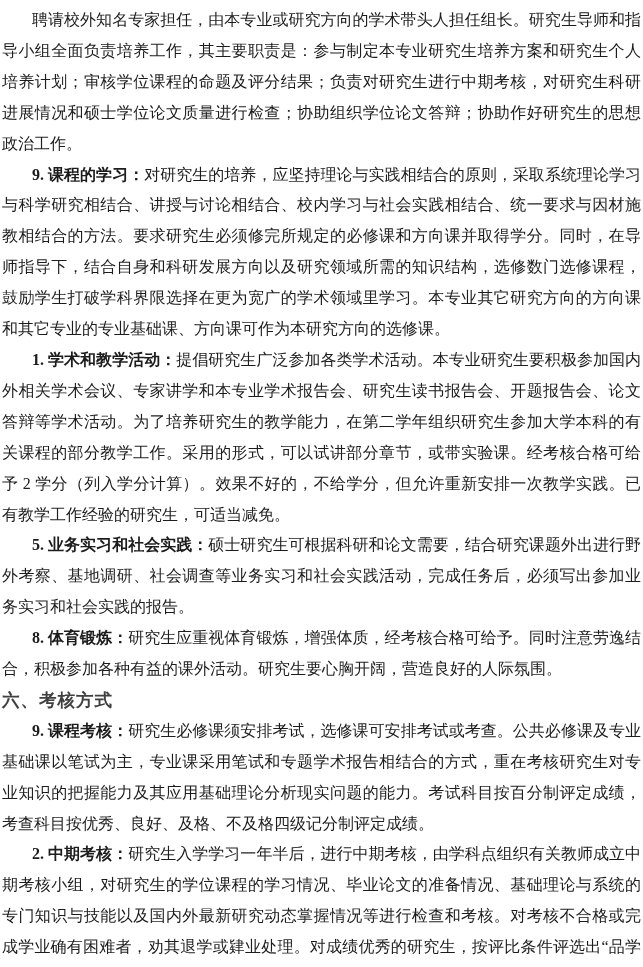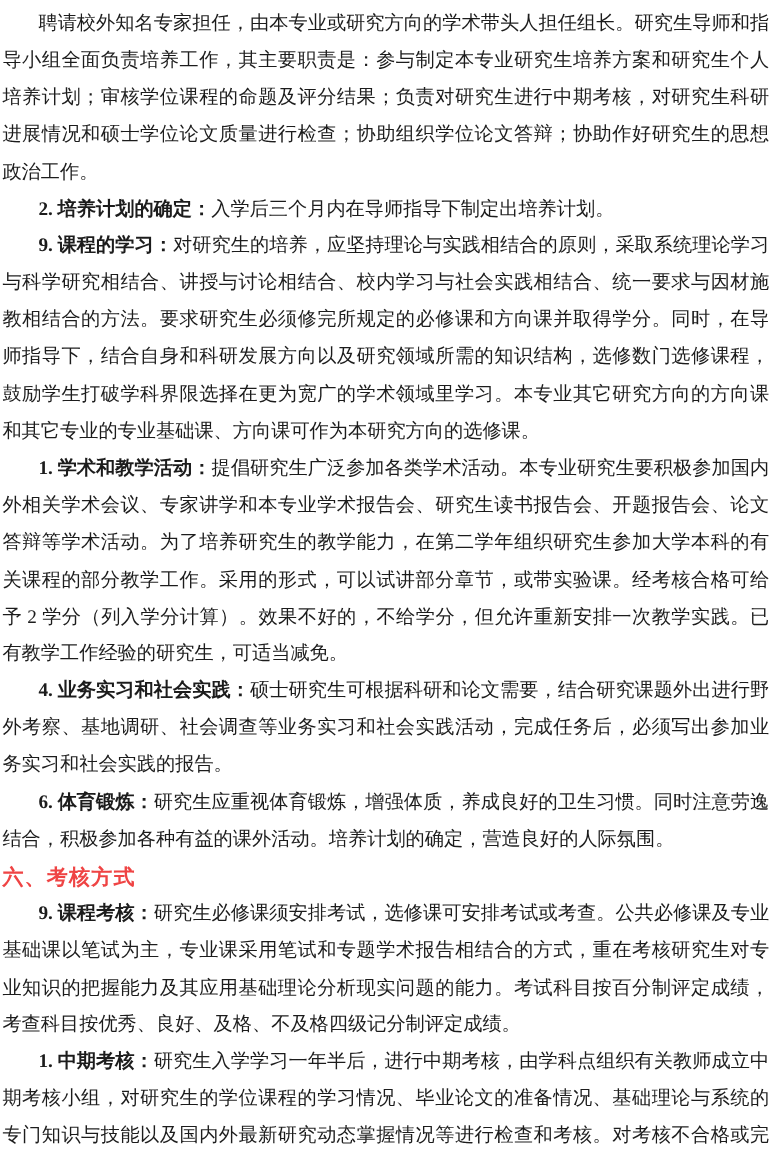--- a/index.html
+++ b/index.html
@@ -29,40 +29,39 @@
   p.para b.plabel {
     font-weight: 700;
   }
   h2.sec {
     margin: 0;
     font-family: "Liberation Sans", "DejaVu Sans", sans-serif;
     font-weight: 700;
     font-size: 17.5px;
     line-height: 30.9px;
     text-indent: 0;
-    color: #ef4444;
+    color: #404040;
     letter-spacing: 1px;
   }
 </style>
 </head>
 <body>
 
 <div class="page">
 
   <p class="para"><span>聘请校外知名专家担任，由本专业或研究方向的学术带头人担任组长。研究生导师和指导小组全面负责培养工作，其主要职责是：参与制定本专业研究生培养方案和研究生个人培养计划；审核学位课程的命题及评分结果；负责对研究生进行中期考核，对研究生科研进展情况和硕士学位论文质量进行检查；协助组织学位论文答辩；协助作好研究生的思想政治工作。</span></p>
 
-  <p class="para"><b class="plabel">2. 培养计划的确定：</b><span>入学后三个月内在导师指导下制定出培养计划。</span></p>
 
   <p class="para"><b class="plabel">9. 课程的学习：</b><span>对研究生的培养，应坚持理论与实践相结合的原则，采取系统理论学习与科学研究相结合、讲授与讨论相结合、校内学习与社会实践相结合、统一要求与因材施教相结合的方法。要求研究生必须修完所规定的必修课和方向课并取得学分。同时，在导师指导下，结合自身和科研发展方向以及研究领域所需的知识结构，选修数门选修课程，鼓励学生打破学科界限选择在更为宽广的学术领域里学习。本专业其它研究方向的方向课和其它专业的专业基础课、方向课可作为本研究方向的选修课。</span></p>
 
   <p class="para"><b class="plabel">1. 学术和教学活动：</b><span>提倡研究生广泛参加各类学术活动。本专业研究生要积极参加国内外相关学术会议、专家讲学和本专业学术报告会、研究生读书报告会、开题报告会、论文答辩等学术活动。为了培养研究生的教学能力，在第二学年组织研究生参加大学本科的有关课程的部分教学工作。采用的形式，可以试讲部分章节，或带实验课。经考核合格可给予 2 学分（列入学分计算）。效果不好的，不给学分，但允许重新安排一次教学实践。已有教学工作经验的研究生，可适当减免。</span></p>
 
-  <p class="para"><b class="plabel">4. 业务实习和社会实践：</b><span>硕士研究生可根据科研和论文需要，结合研究课题外出进行野外考察、基地调研、社会调查等业务实习和社会实践活动，完成任务后，必须写出参加业务实习和社会实践的报告。</span></p>
+  <p class="para"><b class="plabel">5. 业务实习和社会实践：</b><span>硕士研究生可根据科研和论文需要，结合研究课题外出进行野外考察、基地调研、社会调查等业务实习和社会实践活动，完成任务后，必须写出参加业务实习和社会实践的报告。</span></p>
 
-  <p class="para"><b class="plabel">6. 体育锻炼：</b><span>研究生应重视体育锻炼，增强体质，养成良好的卫生习惯。同时注意劳逸结合，积极参加各种有益的课外活动。培养计划的确定，营造良好的人际氛围。</span></p>
+  <p class="para"><b class="plabel">8. 体育锻炼：</b><span>研究生应重视体育锻炼，增强体质，经考核合格可给予。同时注意劳逸结合，积极参加各种有益的课外活动。研究生要心胸开阔，营造良好的人际氛围。</span></p>
 
   <h2 class="sec">六、考核方式</h2>
 
   <p class="para"><b class="plabel">9. 课程考核：</b><span>研究生必修课须安排考试，选修课可安排考试或考查。公共必修课及专业基础课以笔试为主，专业课采用笔试和专题学术报告相结合的方式，重在考核研究生对专业知识的把握能力及其应用基础理论分析现实问题的能力。考试科目按百分制评定成绩，考查科目按优秀、良好、及格、不及格四级记分制评定成绩。</span></p>
 
-  <p class="para"><b class="plabel">1. 中期考核：</b><span>研究生入学学习一年半后，进行中期考核，由学科点组织有关教师成立中期考核小组，对研究生的学位课程的学习情况、毕业论文的准备情况、基础理论与系统的专门知识与技能以及国内外最新研究动态掌握情况等进行检查和考核。对考核不合格或完成学业确有困难者，劝其退学或肄业处理。对成绩优秀的研究生，按评比条件评选出“品学兼优研究生”，给予奖励。</span></p>
+  <p class="para"><b class="plabel">2. 中期考核：</b><span>研究生入学学习一年半后，进行中期考核，由学科点组织有关教师成立中期考核小组，对研究生的学位课程的学习情况、毕业论文的准备情况、基础理论与系统的专门知识与技能以及国内外最新研究动态掌握情况等进行检查和考核。对考核不合格或完成学业确有困难者，劝其退学或肄业处理。对成绩优秀的研究生，按评比条件评选出“品学兼优研究生”，给予奖励。</span></p>
 
 </div>
 
 </body></html>

